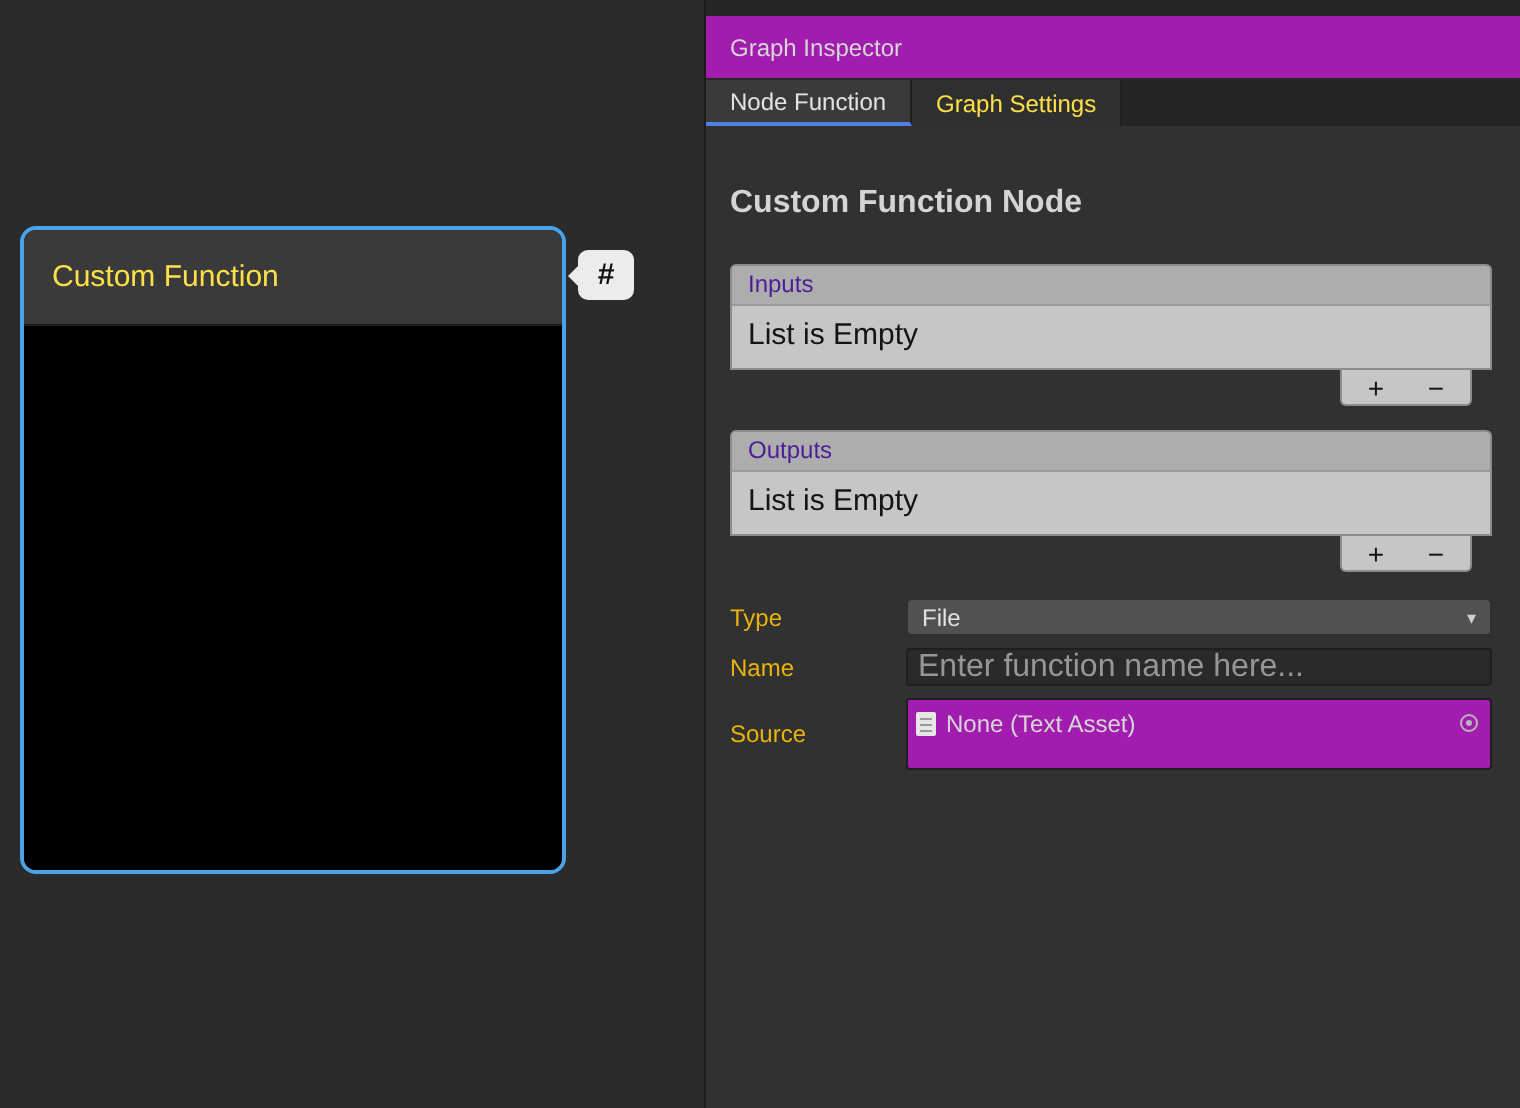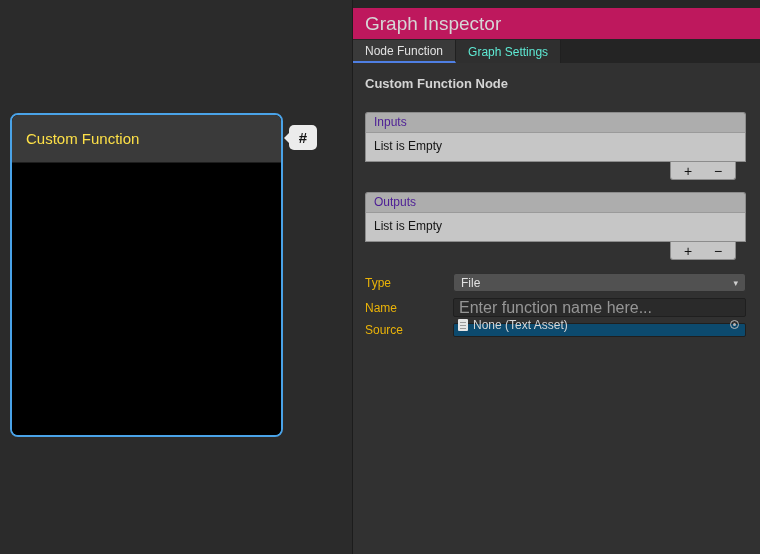--- a/index.html
+++ b/index.html
@@ -37,44 +37,44 @@
   }
 
   
   .inspector {
     position:absolute; top:0; right:0; bottom:0; left:352px;
     background:#313131; border-left:1px solid #1c1c1c;
     display:flex; flex-direction:column;
   }
   .topstrip { height:8px; background:#262626; }
   .titlebar {
-    height:32px; background:#be185d; border-bottom:1px solid #262626;
+    height:32px; background:#a21caf; border-bottom:1px solid #262626;
     display:flex; align-items:center; padding:0 12px;
-    font-size:19px; color:#d6d6d6;
+    font-size:12px; color:#d6d6d6;
   }
   .tabs { height:23px; background:#242424; display:flex; align-items:stretch; }
   .tab {
     padding:0 12px; display:flex; align-items:center;
-    font-size:12px; color:#5eead4; background:#2f2f2f;
+    font-size:12px; color:#fde047; background:#2f2f2f;
     border-right:1px solid #202020; cursor:default;
   }
   .tab.active { background:#3a3a3a; border-bottom:2px solid #4f7fe3; color:#e2e2e2; }
 
   .content { flex:1; padding:11px 14px 0 12px; }
-  .section-title { font-size:13px; font-weight:bold; color:#d4d4d4; margin:2px 0 21px; }
+  .section-title { font-size:16px; font-weight:bold; color:#d4d4d4; margin:19px 0 21px; }
 
   
   .rlist { margin-bottom:12px; }
   .rlist-header {
     background:#adadad; border:1px solid #8c8c8c; border-bottom:1px solid #9a9a9a;
     border-radius:3px 3px 0 0; padding:2px 8px 3px; font-size:12px; color:#4c1d95;
   }
   .rlist-body {
     background:#c6c6c6; border:1px solid #8c8c8c; border-top:none;
-    padding:6px 8px 8px; font-size:12px; color:#141414;
+    padding:6px 8px 8px; font-size:15px; color:#141414;
   }
   .rlist-footer { display:flex; justify-content:flex-end; }
   .rlist-footer-box {
     width:66px; height:18px; margin-right:10px;
     background:#c6c6c6; border:1px solid #8c8c8c; border-top:none;
     border-radius:0 0 3px 3px;
     display:flex; align-items:center; justify-content:space-evenly;
   }
   .rlist-btn { color:#141414; font-size:14px; line-height:14px; width:26px; text-align:center; cursor:default; }
 
@@ -86,21 +86,21 @@
     display:flex; align-items:center; padding:0 7px; font-size:12px; color:#e2e2e2;
   }
   .dropdown-arrow { margin-left:auto; font-size:9px; color:#cfcfcf; }
   .text-input {
     flex:1; height:19px; background:#2a2a2a; border:1px solid #1f1f1f; border-radius:2px;
     padding:0 5px; font-size:16px; color:#d2d2d2;
     font-family:"Liberation Sans", sans-serif; outline:none;
   }
   .text-input::placeholder { color:#969696; }
   .object-field {
-    flex:1; height:14px; background:#0c4a6e; border:1px solid #1f1f1f; border-radius:2px;
+    flex:1; height:36px; background:#a21caf; border:1px solid #1f1f1f; border-radius:2px;
     display:flex; align-items:center; padding:0 3px 11px 4px; font-size:12px; color:#d6d6d6;
   }
   .doc-icon {
     width:10px; height:12px; background:#e6e6e6; border-radius:1px;
     margin-right:5px; position:relative; flex:none;
   }
   .doc-icon::after {
     content:""; position:absolute; left:2px; top:3px; right:2px;
     height:1px; background:#9a9a9a; box-shadow:0 3px 0 #9a9a9a, 0 6px 0 #9a9a9a;
   }

